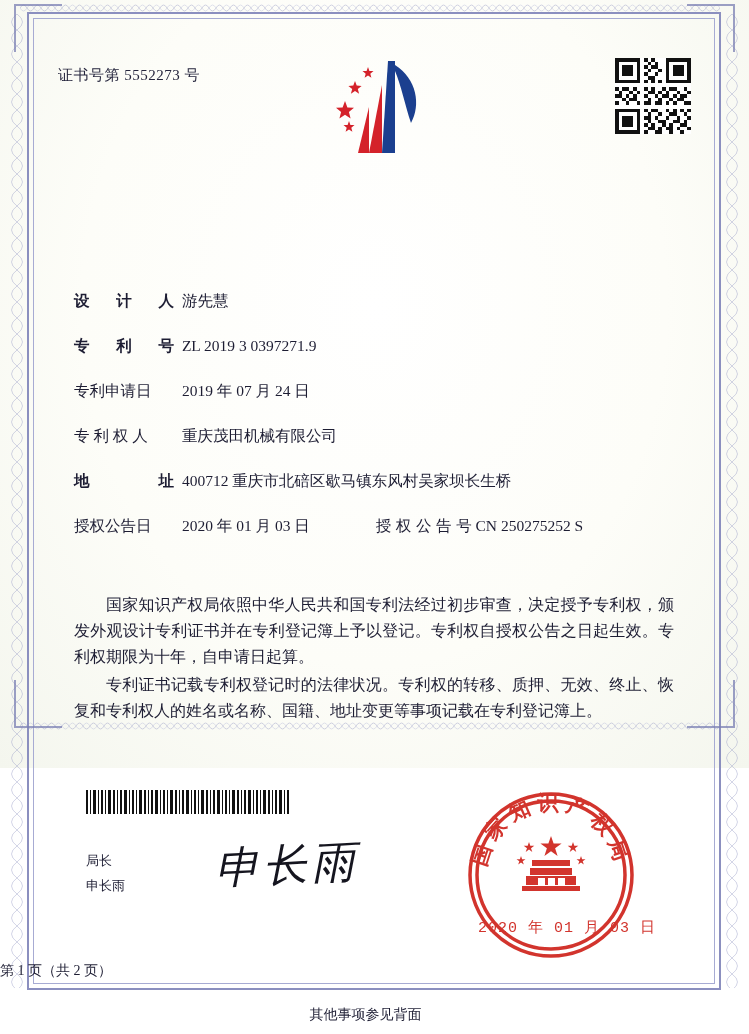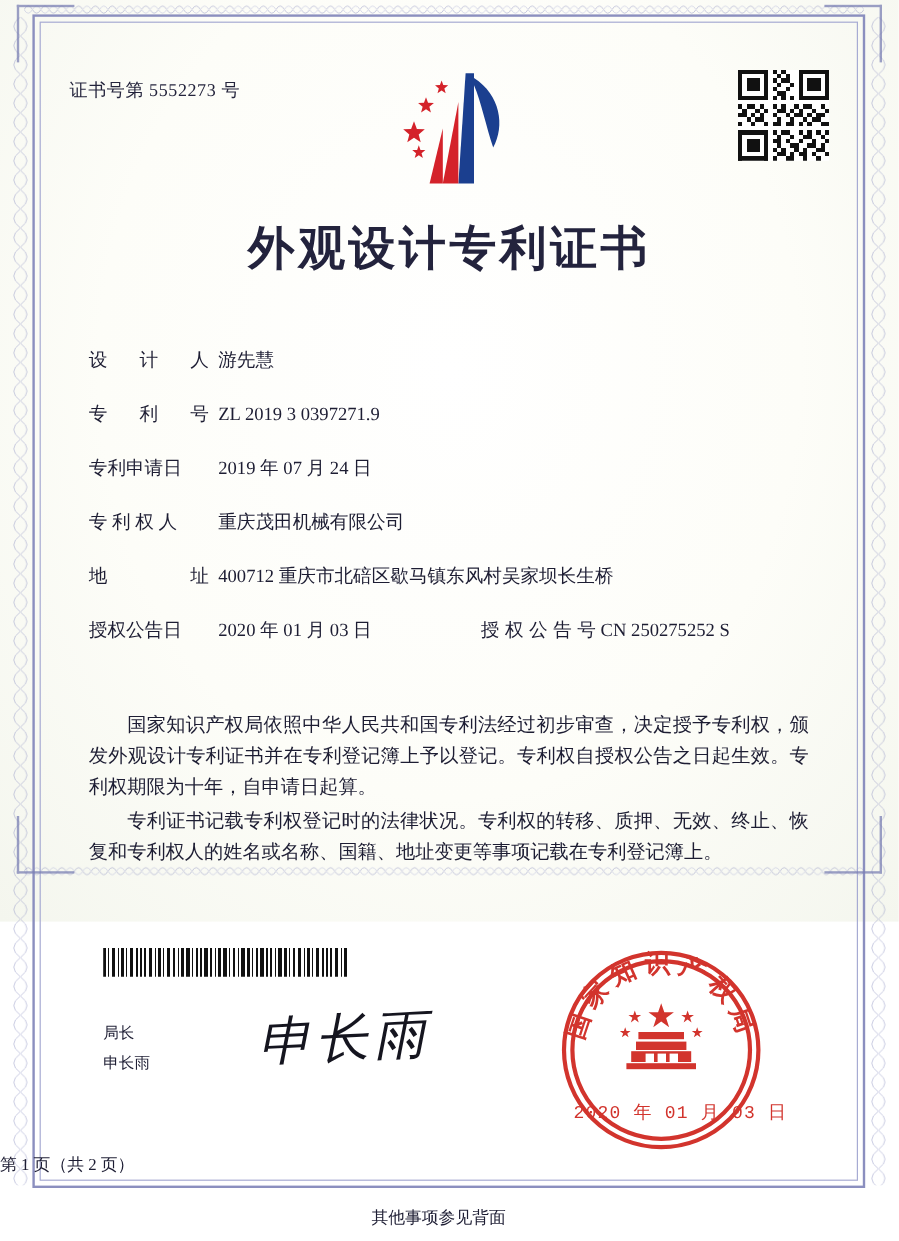--- a/index.html
+++ b/index.html
@@ -116,27 +116,28 @@
   .field-label {
     display: inline-block;
     width: 104px;
     letter-spacing: 0px;
   }
   .field-label.spread {
     text-align: justify;
     text-align-last: justify;
     width: 100px;
     padding-right: 4px;
+    font-weight: bold;
   }
   .field-value {
     display: inline-block;
   }
   .field-row .second-label {
     display: inline-block;
-    margin-left: 87px;
+    margin-left: 62px;
     width: 96px;
     text-align: justify;
     text-align-last: justify;
   }
 
   
   .body-text {
     position: absolute;
     left: 74px; top: 592px;
     width: 600px;
@@ -355,21 +356,20 @@
         <rect x="14" y="19" width="2" height="1"></rect>
       <rect x="17" y="19" width="1" height="1"></rect>
         <rect x="20" y="19" width="1" height="1"></rect>
       <rect x="8" y="20" width="1" height="1"></rect>
         <rect x="11" y="20" width="2" height="1"></rect>
         <rect x="15" y="20" width="1" height="1"></rect>
       <rect x="18" y="20" width="1" height="1"></rect>
     </g>
   </svg>
 
-  <div class="title">外观设计专利证书</div>
 
   <div class="fields">
 
 
     <div class="field-row">
       <span class="field-label spread">设 计 人</span>
       <span class="field-value">游先慧</span>
     </div>
 
     <div class="field-row">

